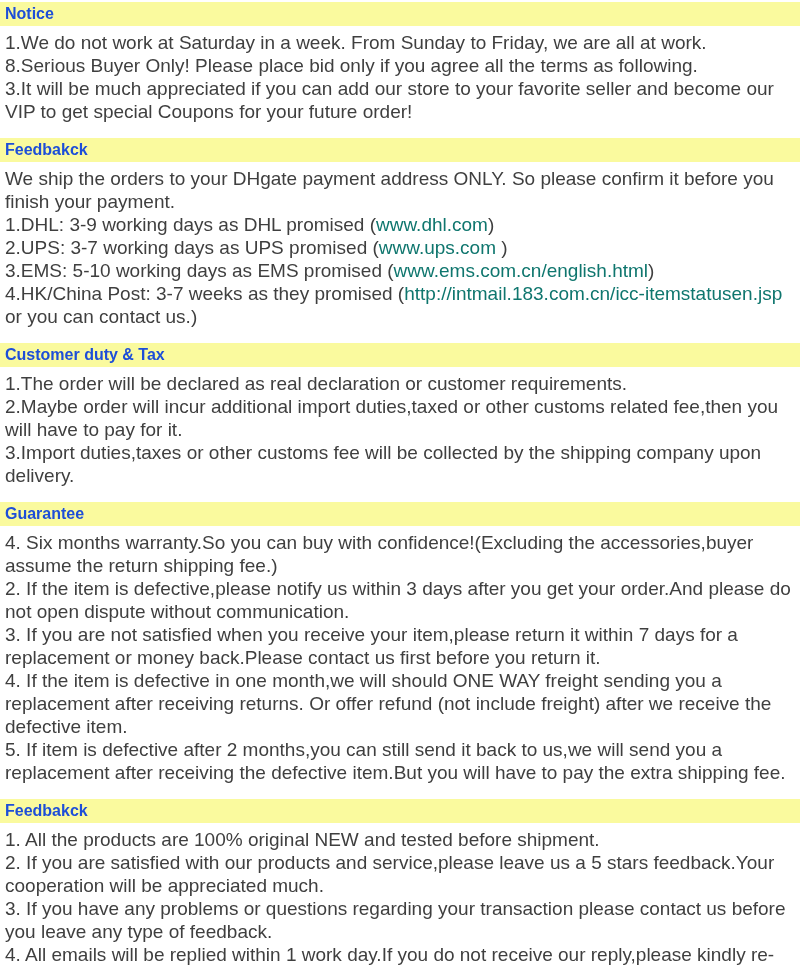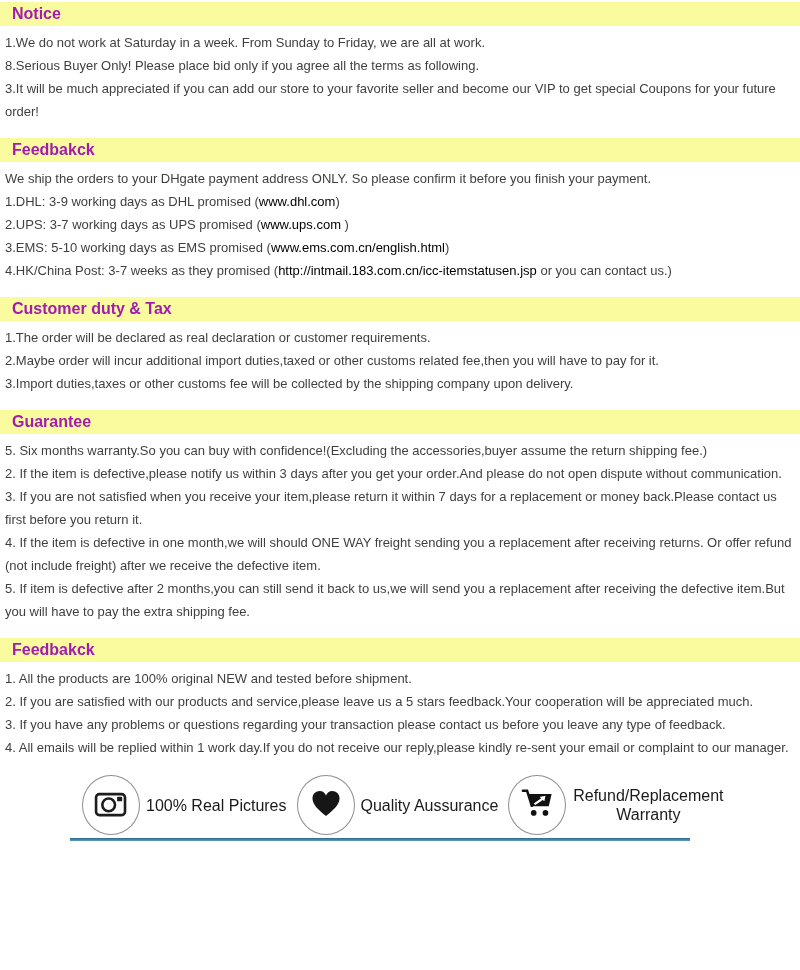--- a/index.html
+++ b/index.html
@@ -8,35 +8,35 @@
     width: 800px;
     height: 970px;
     font-family: "Liberation Sans", sans-serif;
     color: #3f3f3f;
     padding-top: 2px;
     overflow: hidden;
   }
   .section { margin-bottom: 15px; }
   .section-header {
     background: #fafa9e;
-    color: #a21caf;
+    color: #1d4ed8;
     font-size: 16px;
     font-weight: bold;
     line-height: 18px;
-    padding: 3px 5px 3px 12px;
+    padding: 3px 5px 3px 5px;
     width: 800px;
   }
   .section-body {
     padding: 5px 5px 0 5px;
-    font-size: 13px;
+    font-size: 19px;
     line-height: 23px;
   }
   .section-body p { margin: 0; }
   a.link {
-    color: #000000;
+    color: #0f766e;
     text-decoration: none;
     cursor: pointer;
   }
   
   .badges-wrap { margin-top: 12px; }
   .badges {
     display: flex;
     margin-left: 82px;
     height: 62px;
   }
@@ -99,21 +99,21 @@
   <div class="section-body">
     <p>1.The order will be declared as real declaration or customer requirements.</p>
     <p>2.Maybe order will incur additional import duties,taxed or other customs related fee,then you will have to pay for it.</p>
     <p>3.Import duties,taxes or other customs fee will be collected by the shipping company upon delivery.</p>
   </div>
 </div>
 
 <div class="section">
   <div class="section-header">Guarantee</div>
   <div class="section-body">
-    <p>5. Six months warranty.So you can buy with confidence!(Excluding the accessories,buyer assume the return shipping fee.)</p>
+    <p>4. Six months warranty.So you can buy with confidence!(Excluding the accessories,buyer assume the return shipping fee.)</p>
     <p>2. If the item is defective,please notify us within 3 days after you get your order.And please do not open dispute without communication.</p>
     <p>3. If you are not satisfied when you receive your item,please return it within 7 days for a replacement or money back.Please contact us first before you return it.</p>
     <p>4. If the item is defective in one month,we will should ONE WAY freight sending you a replacement after receiving returns. Or offer refund (not include freight) after we receive the defective item.</p>
     <p>5. If item is defective after 2 months,you can still send it back to us,we will send you a replacement after receiving the defective item.But you will have to pay the extra shipping fee.</p>
   </div>
 </div>
 
 <div class="section">
   <div class="section-header">Feedbakck</div>
   <div class="section-body">

